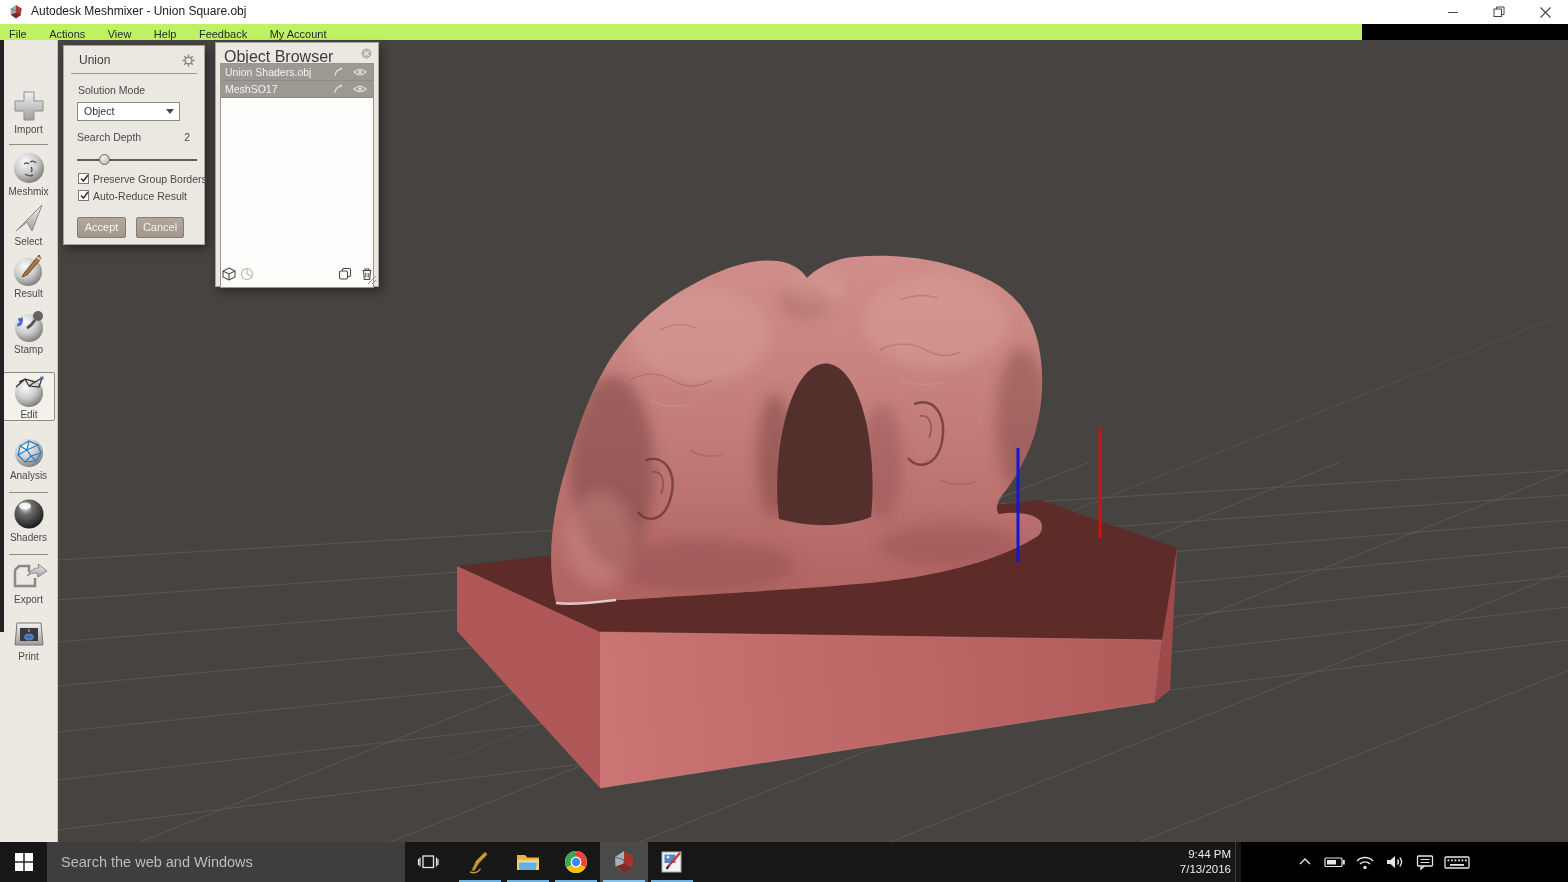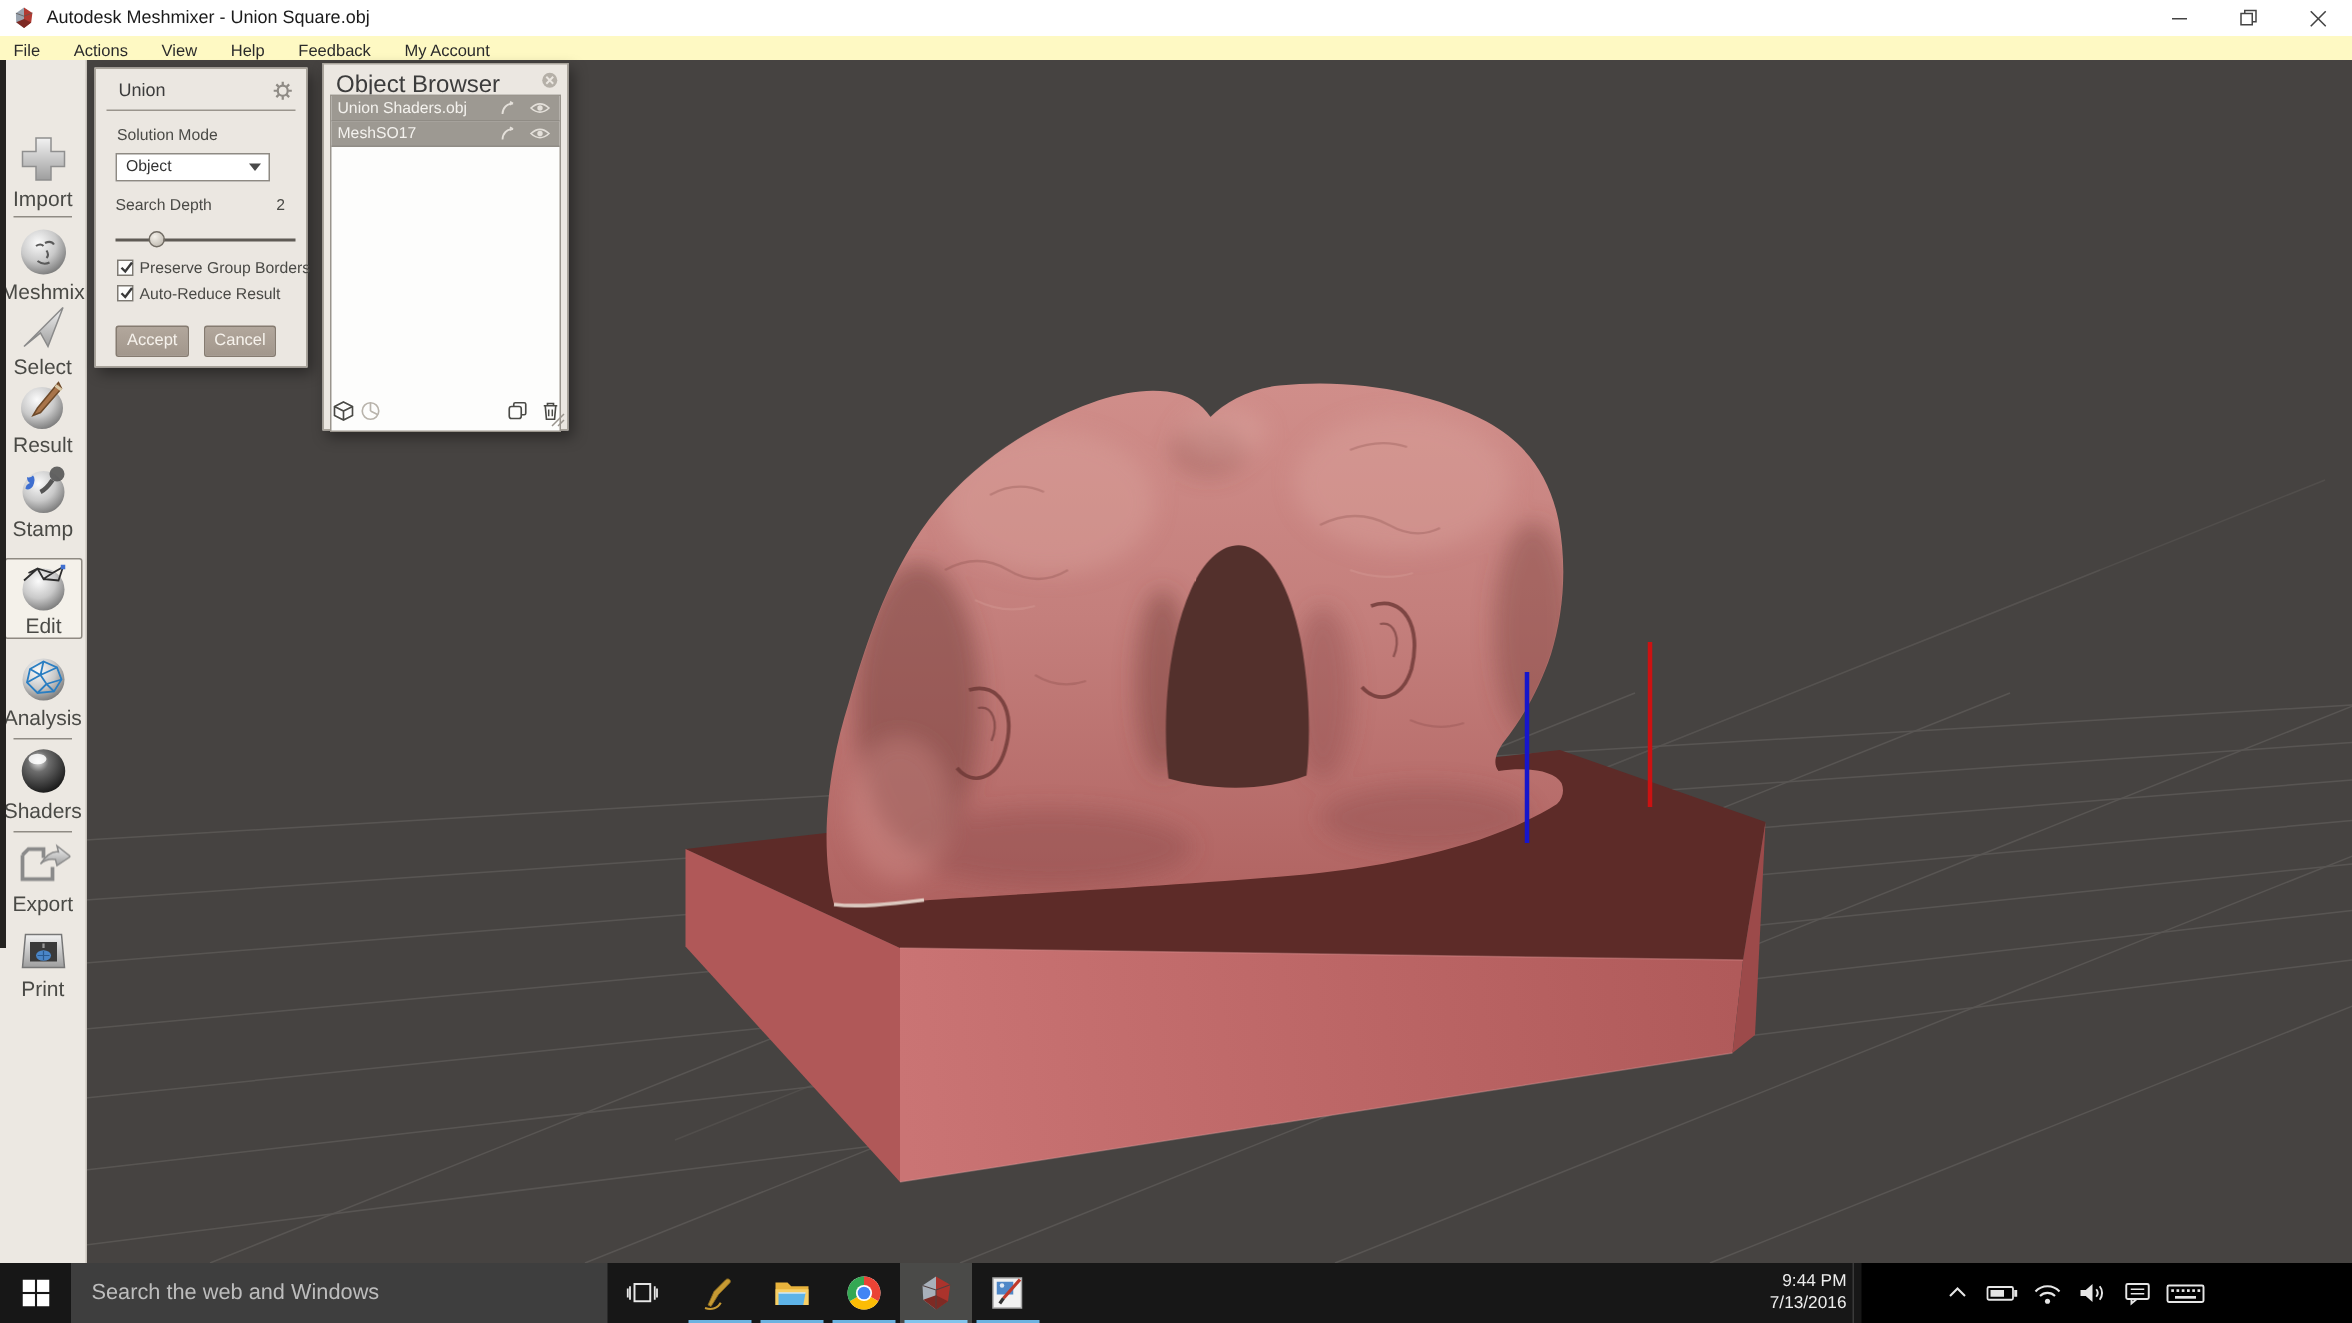--- a/index.html
+++ b/index.html
@@ -5,28 +5,28 @@
   html,body{margin:0;padding:0;background:#000;}
   #screen{position:relative;width:1568px;height:882px;overflow:hidden;
     font-family:"Liberation Sans","DejaVu Sans",sans-serif;-webkit-font-smoothing:antialiased;}
   
   .titlebar{position:absolute;left:0;top:0;width:1568px;height:24px;background:#ffffff;}
   .titlebar .logo{position:absolute;left:8px;top:4px;width:16px;height:16px;}
   .titlebar .title{position:absolute;left:31px;top:4px;font-size:12px;color:#1b1b1b;white-space:nowrap;}
   .winbtn{position:absolute;top:0;width:46px;height:24px;display:flex;align-items:center;justify-content:center;}
   .winbtn.min{right:92px}.winbtn.max{right:46px}.winbtn.close{right:0}
   
-  .menubar{position:absolute;left:0;top:24px;width:1568px;height:16px;background:#fef9c3;border-bottom:6px solid #c2410c;}
+  .menubar{position:absolute;left:0;top:24px;width:1362px;height:16px;background:#bef264;border-bottom:6px solid #c2410c;}
   .menubar span{display:inline-block;padding:1px 9px 0 9px;font-size:11px;color:#2b2b2b;line-height:15px;cursor:default;}
   
   .toolrail{position:absolute;left:0;top:40px;width:57px;height:802px;background:#ece8e2;border-right:1px solid #c9c4bc;}
   .railshadow{position:absolute;left:0;top:40px;width:4px;height:592px;background:#242220;z-index:7;}
   .tool{position:absolute;left:0;width:57px;text-align:center;}
   .tool .ticon{display:block;margin:0 auto;width:36px;height:36px;}
-  .tool .tlabel{display:block;margin-top:0px;font-size:14px;color:#4a4a46;}
+  .tool .tlabel{display:block;margin-top:0px;font-size:10px;color:#4a4a46;}
   .tool.selected{left:3px;width:50px;background:#f4f1ea;border:1px solid #8f8a82;border-radius:2px;}
   .tsep{position:absolute;left:9px;width:39px;height:1px;background:#8f8b84;}
   
   .viewport{position:absolute;left:57px;top:40px;width:1511px;height:802px;background:#464341;overflow:hidden;}
   
   .panel{position:absolute;background:#ebe7e1;border:1px solid #a9a49b;box-shadow:3px 4px 9px rgba(0,0,0,.4);z-index:6;}
   #union-panel{left:63px;top:45px;width:140px;height:198px;}
   .ptitle{position:absolute;left:15px;top:7px;font-size:12px;color:#3c3c3c;}
   .pgear{position:absolute;right:9px;top:8px;width:13px;height:13px;}
   .pdivider{position:absolute;left:7px;top:27px;width:126px;height:1px;background:#9a958d;}

